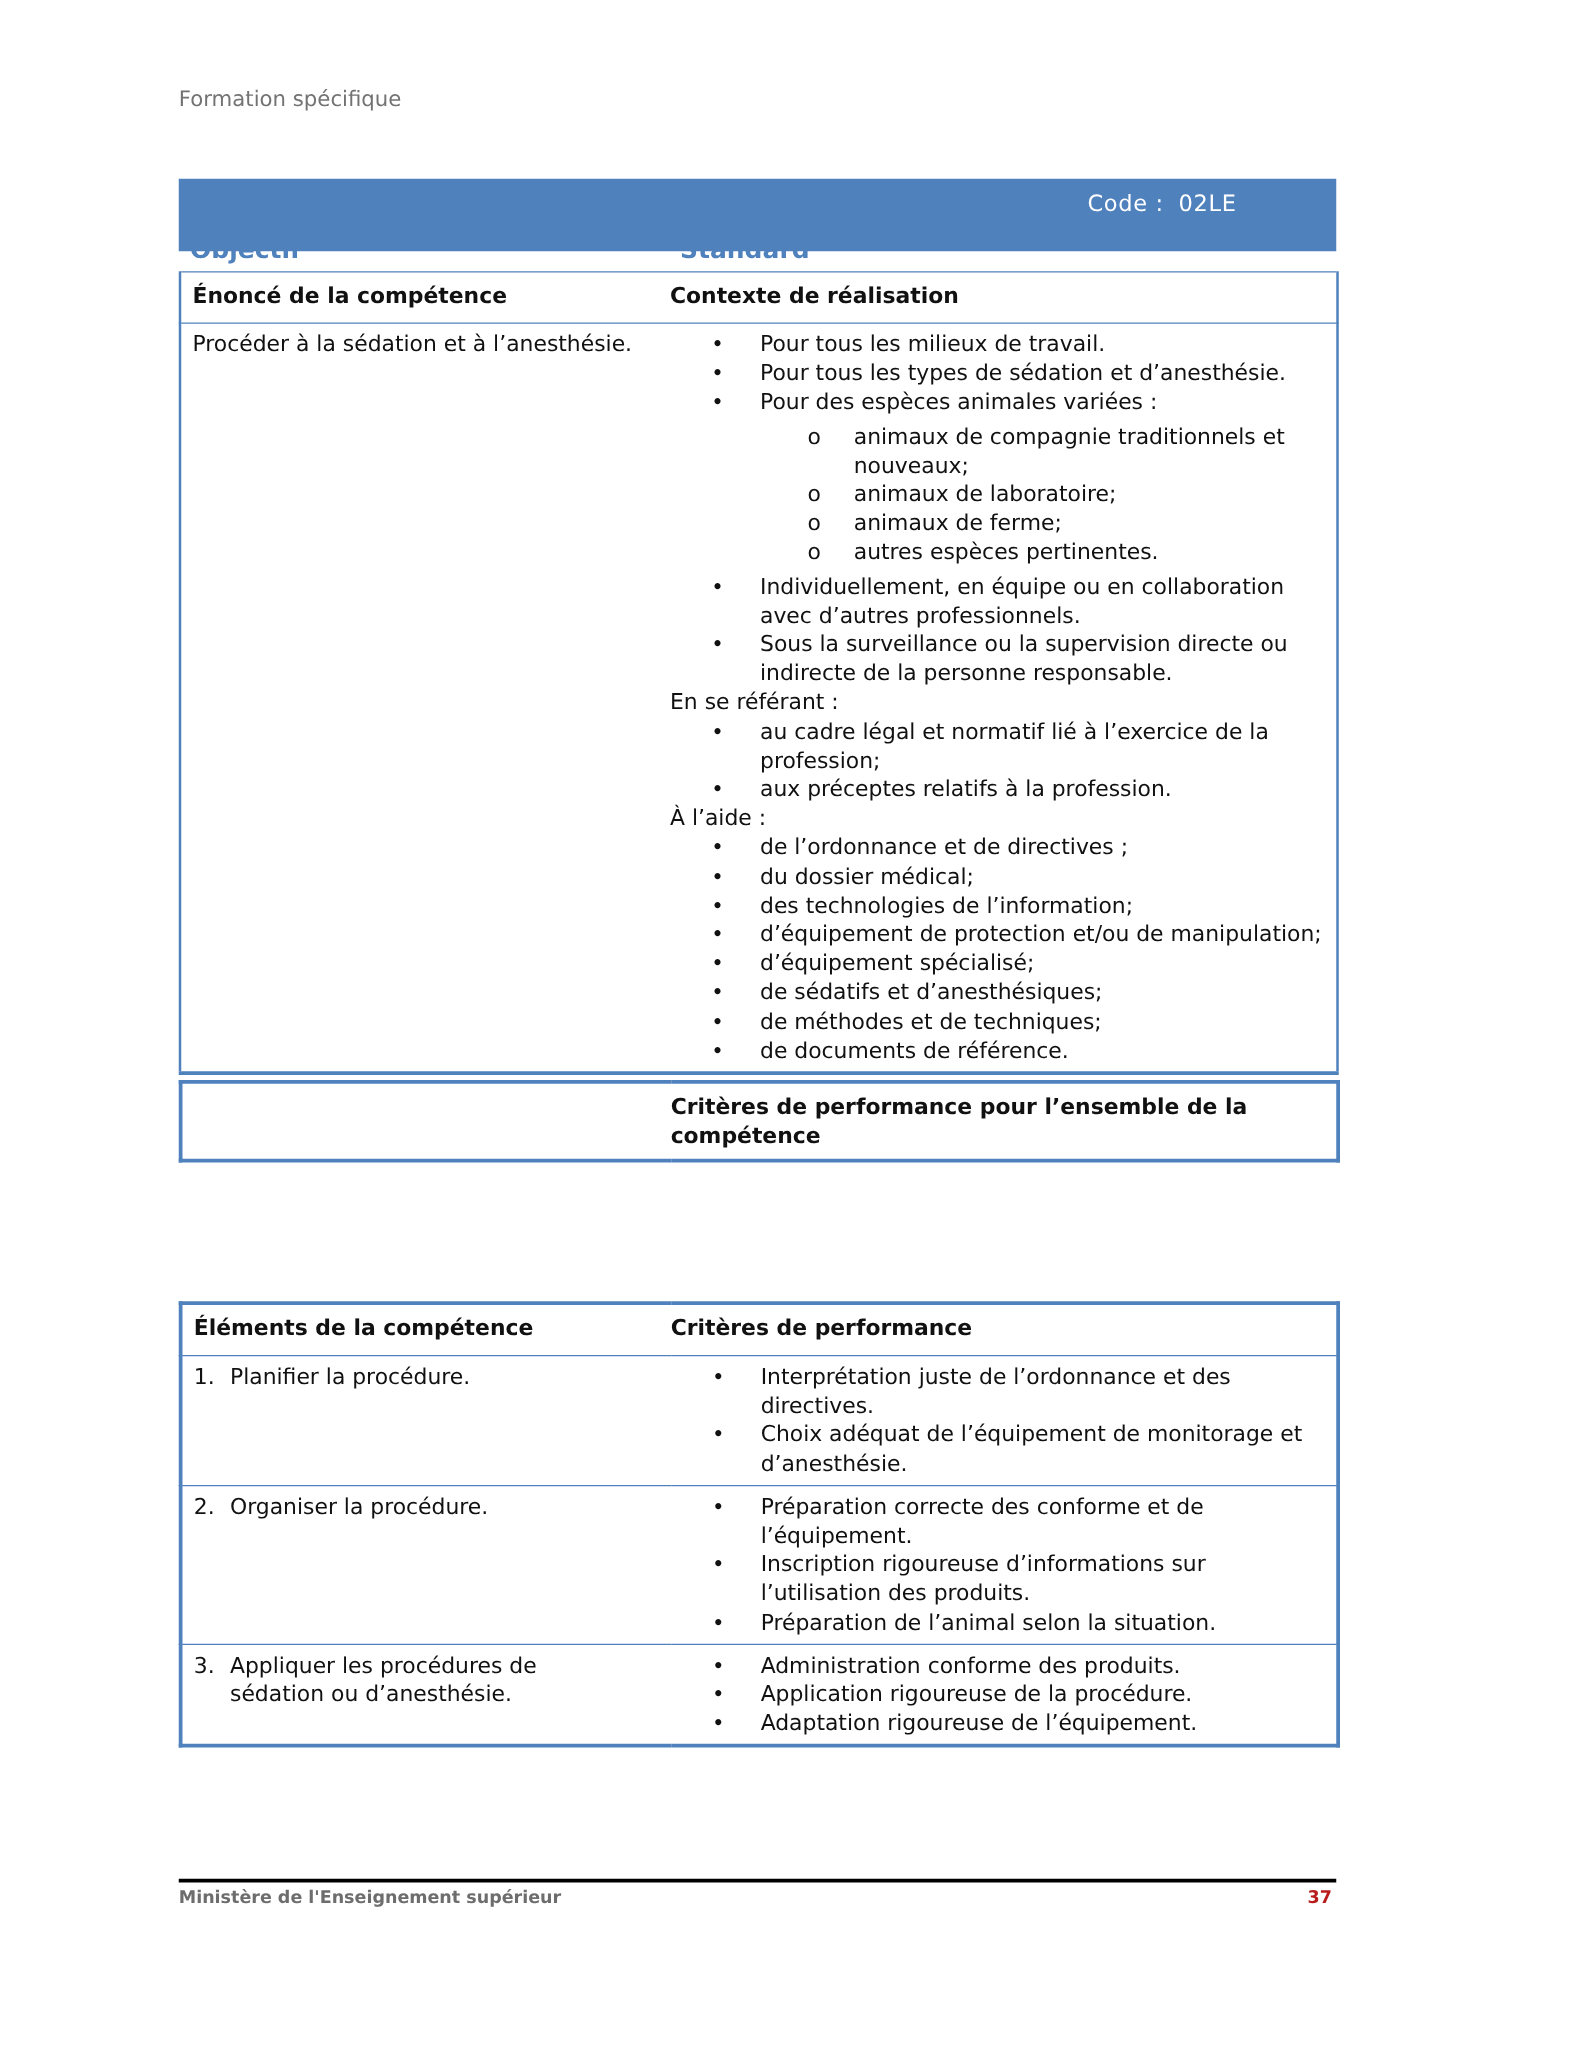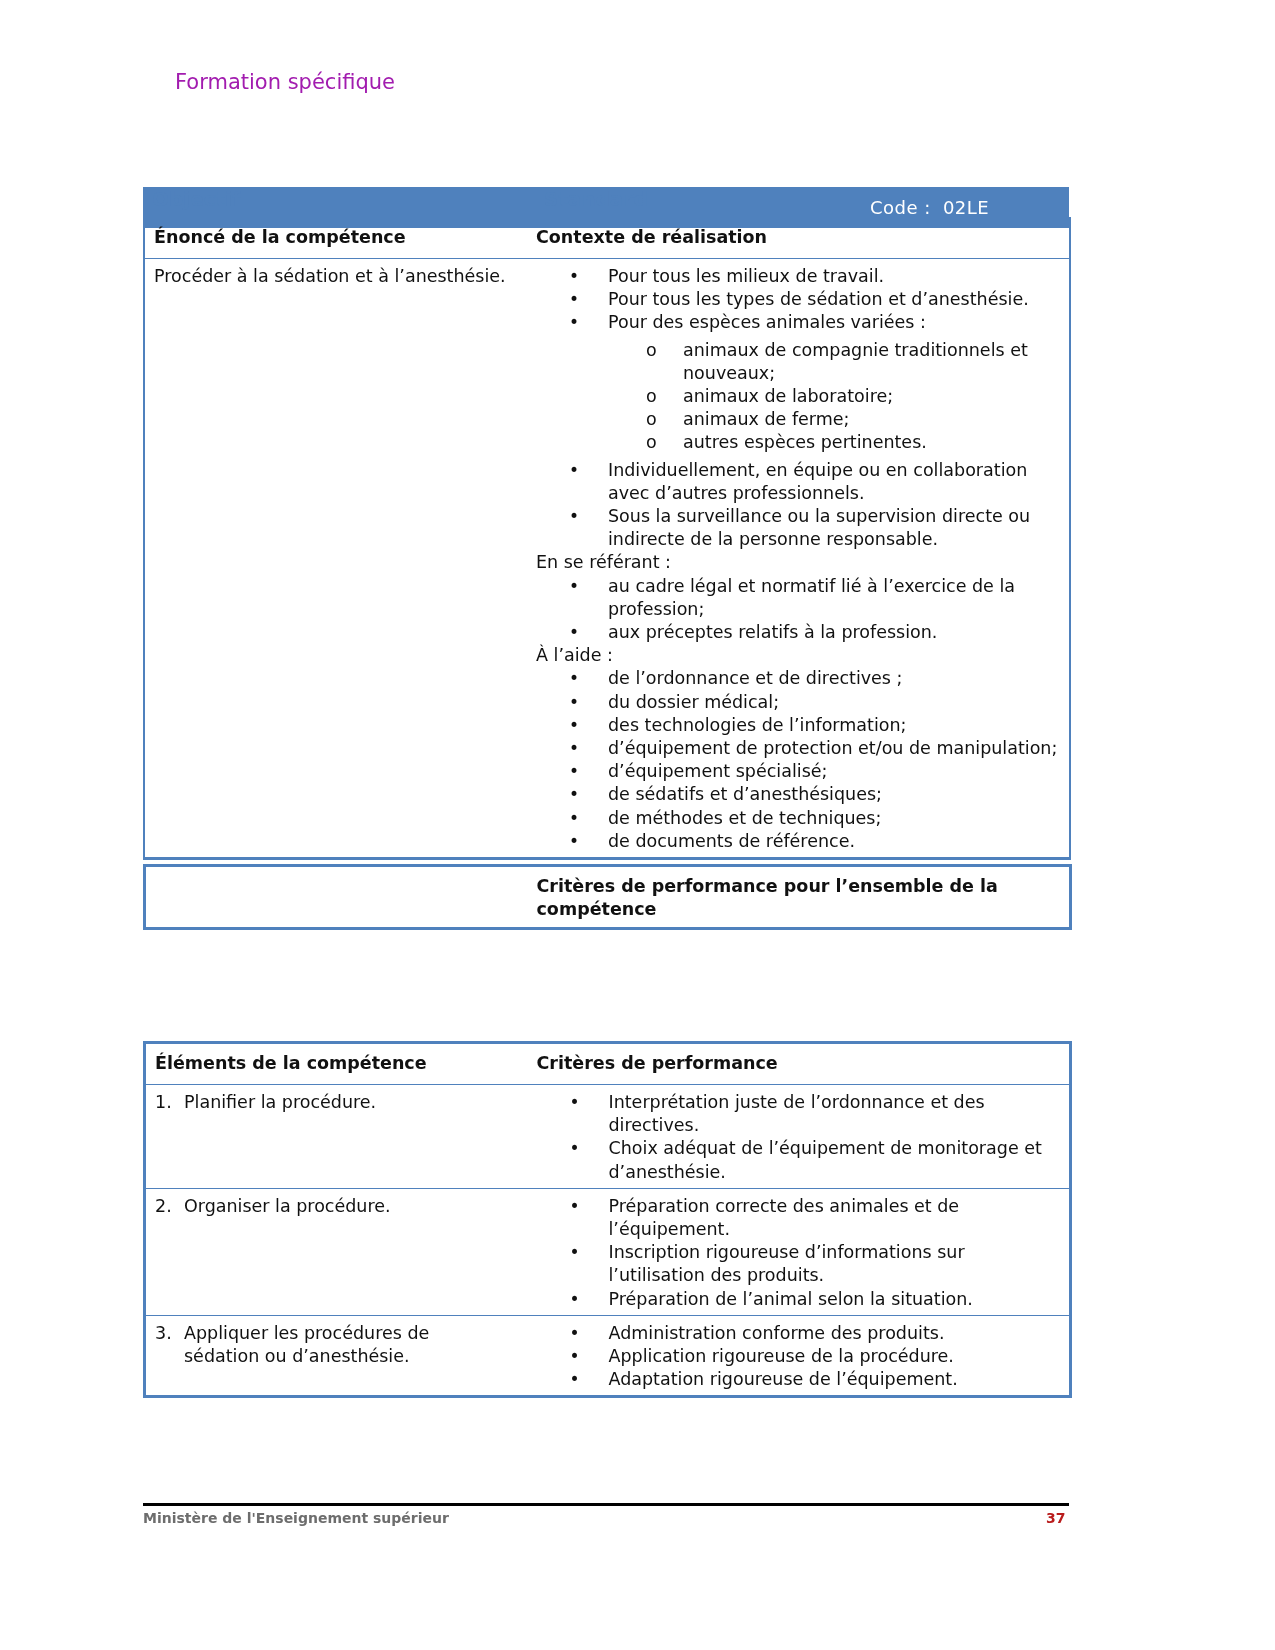--- a/index.html
+++ b/index.html
@@ -1,20 +1,20 @@
 <!DOCTYPE html>
 <html><head>
 <meta charset="utf-8">
 <style>
   html, body { margin: 0; padding: 0; background: #ffffff; }
   body { width: 1275px; height: 1650px; position: relative; overflow: hidden;
          font-family: "DejaVu Sans", sans-serif; color: #111; }
-  .page-header { position: absolute; left: 143px; top: 70px; font-size: 21px; color: #a21caf; margin-left: 32px; }
+  .page-header { position: absolute; left: 143px; top: 70px; font-size: 17px; color: #737373; }
   .block { position: absolute; left: 143px; width: 926px; }
-  .code-bar { top: 143px; height: 41px; background: #4f81bd; color: #fff; margin-top: 44px; }
+  .code-bar { top: 143px; height: 58px; background: #4f81bd; color: #fff; }
   .code-bar .code { position: absolute; left: 727px; top: 10px; font-size: 18px; letter-spacing: 0.5px; }
   .code-bar .code span { margin-right: 12px; }
   .obj-row { top: 185px; height: 32px; }
   .obj-row .h { position: absolute; top: 2px; font-size: 20px; font-weight: bold; color: #4f81bd; }
   .col-left { left: 9px; }
   .col-right { left: 401px; }
 
   table.comp { position: absolute; left: 143px; width: 926px; border-collapse: collapse;
                table-layout: fixed; padding-left: 21px; }
   table.comp td { vertical-align: top; padding: 0; font-size: 17.5px; line-height: 23.2px; }
@@ -145,21 +145,21 @@
         <li>Choix adéquat de l’équipement de monitorage et d’anesthésie.</li>
       </ul>
     </td>
   </tr>
   <tr class="rowsep">
     <td class="cell-l pad-top">
       <div class="elem"><span class="num">2.</span><span>Organiser la procédure.</span></div>
     </td>
     <td class="cell-r pad-top">
       <ul class="bul">
-        <li>Préparation correcte des animales et de l’équipement.</li>
+        <li>Préparation correcte des conforme et de l’équipement.</li>
         <li>Inscription rigoureuse d’informations sur l’utilisation des produits.</li>
         <li>Préparation de l’animal selon la situation.</li>
       </ul>
     </td>
   </tr>
   <tr>
     <td class="cell-l pad-top">
       <div class="elem" style="padding-right:40px"><span class="num">3.</span><span>Appliquer les procédures de sédation ou d’anesthésie.</span></div>
     </td>
     <td class="cell-r pad-top">

